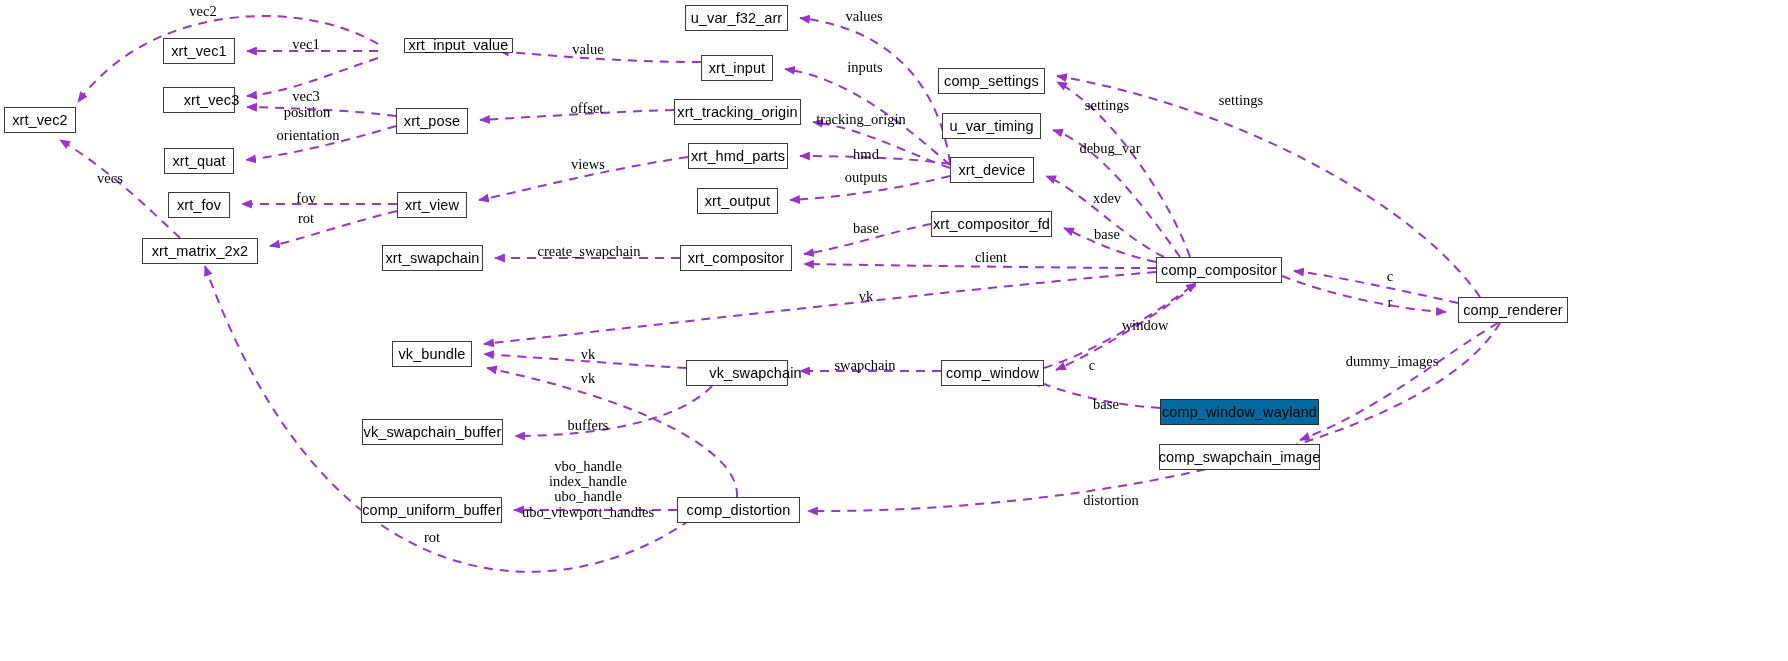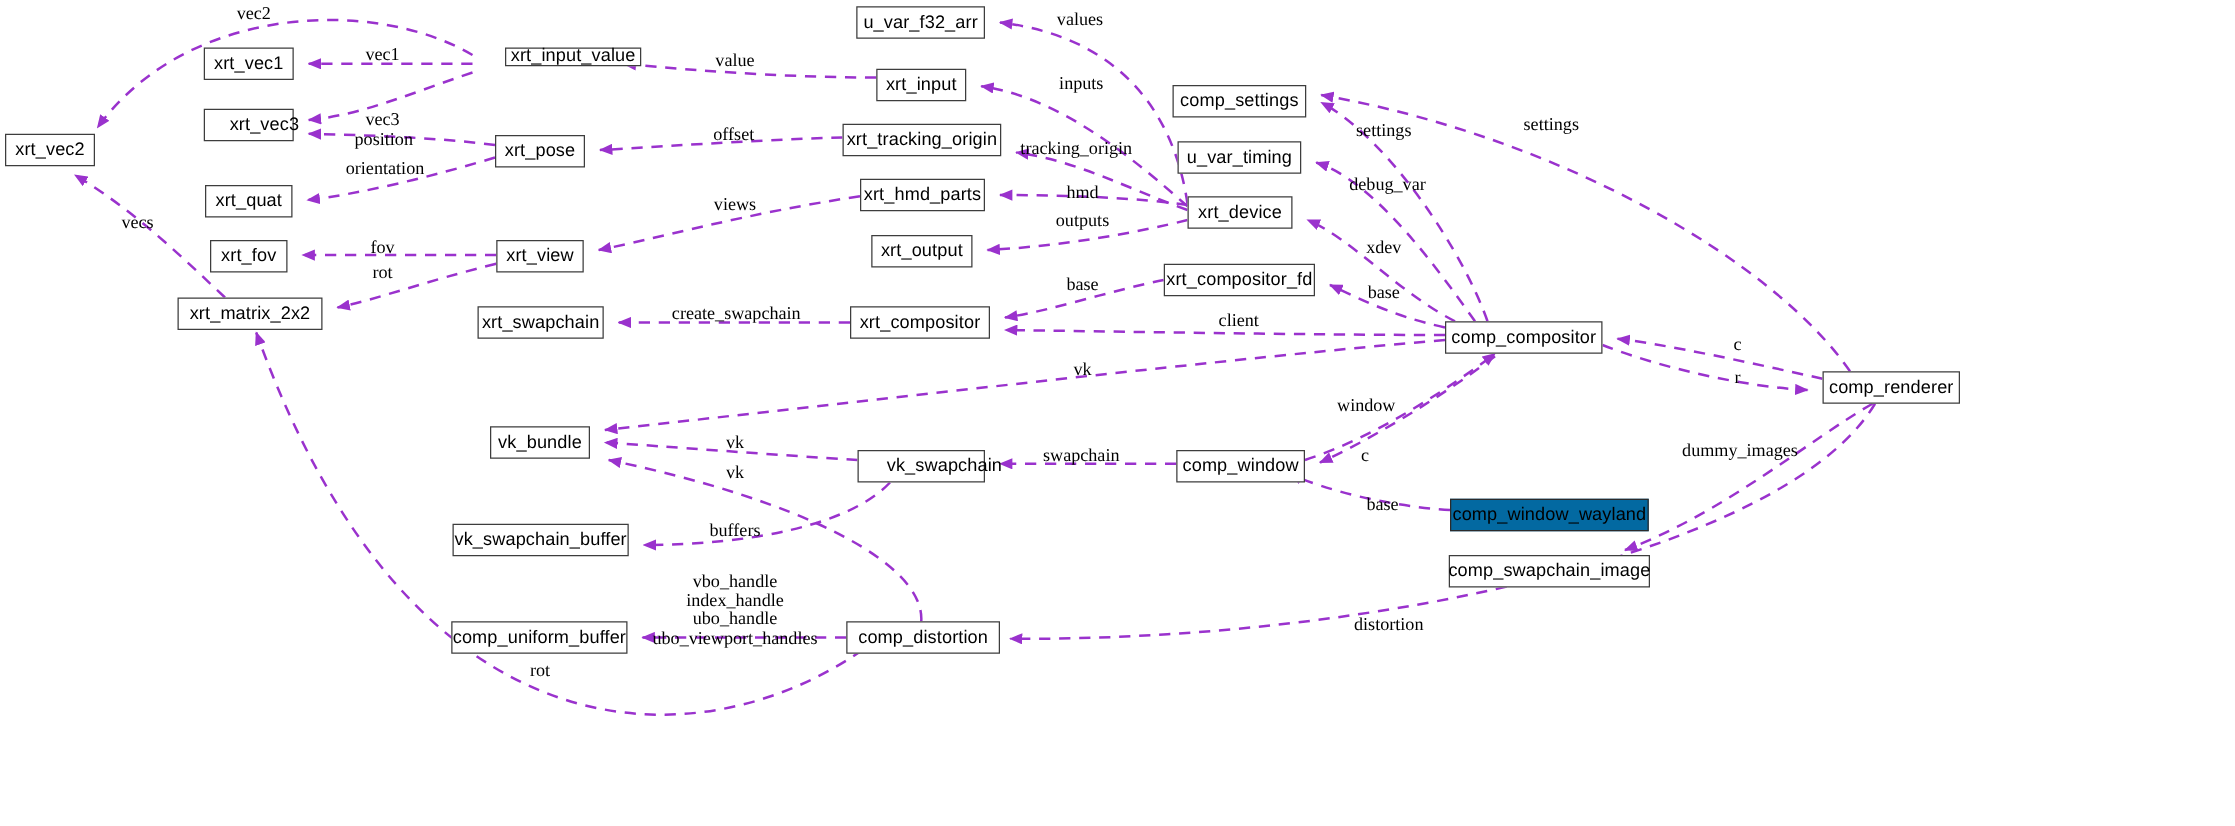--- a/index.html
+++ b/index.html
@@ -198,21 +198,21 @@
   <div class="edge-label" style="left:866px;top:228px;">base</div>
   <div class="edge-label" style="left:991px;top:257px;">client</div>
   <div class="edge-label" style="left:1107px;top:105px;">settings</div>
   <div class="edge-label" style="left:1110px;top:148px;">debug_var</div>
   <div class="edge-label" style="left:1107px;top:198px;">xdev</div>
   <div class="edge-label" style="left:1107px;top:234px;">base</div>
   <div class="edge-label" style="left:866px;top:296px;">vk</div>
   <div class="edge-label" style="left:1241px;top:100px;">settings</div>
   <div class="edge-label" style="left:1390px;top:276px;">c</div>
   <div class="edge-label" style="left:1390px;top:302px;">r</div>
-  <div class="edge-label" style="left:1093px;top:325px;">window</div>
+  <div class="edge-label" style="left:1145px;top:325px;">window</div>
   <div class="edge-label" style="left:1092px;top:365px;">c</div>
   <div class="edge-label" style="left:1106px;top:404px;">base</div>
   <div class="edge-label" style="left:588px;top:354px;">vk</div>
   <div class="edge-label" style="left:865px;top:365px;">swapchain</div>
   <div class="edge-label" style="left:588px;top:425px;">buffers</div>
   <div class="edge-label" style="left:588px;top:378px;">vk</div>
   <div class="edge-label multi" style="left:588px;top:489px;">vbo_handle
 index_handle
 ubo_handle
 ubo_viewport_handles</div>

